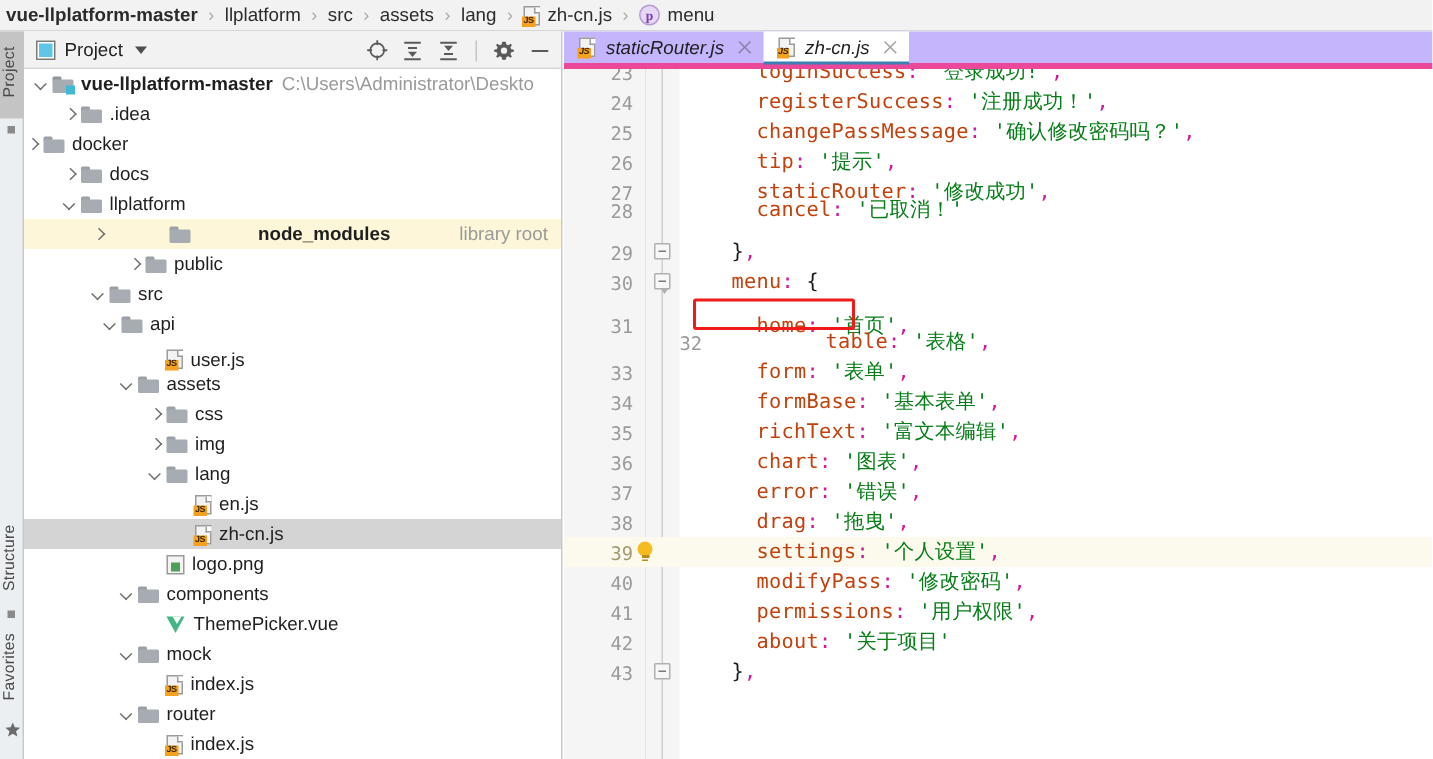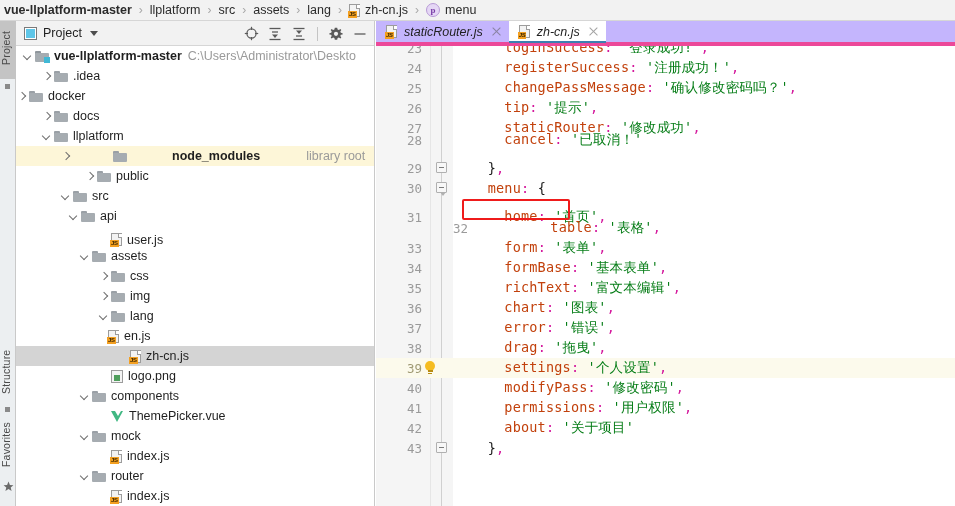--- a/index.html
+++ b/index.html
@@ -450,21 +450,21 @@
         <div class="tree-row" style="padding-left: 82px;">
           <span class="arrow right"></span>
           <span class="folder-icon"></span>
           <span class="node-label">img</span>
         </div>
         <div class="tree-row" style="padding-left: 82px;">
           <span class="arrow down"></span>
           <span class="folder-icon"></span>
           <span class="node-label">lang</span>
         </div>
-        <div class="tree-row" style="padding-left: 79px;">
+        <div class="tree-row" style="padding-left: 101px;">
           <span class="arrow"></span>
           <span class="js-icon">
             <span class="sheet"></span>
             <span class="fold"></span>
             <span class="badge">JS</span>
           </span>
           <span class="node-label">en.js</span>
         </div>
         <div class="tree-row selected" style="padding-left: 101px;">
           <span class="arrow"></span>

